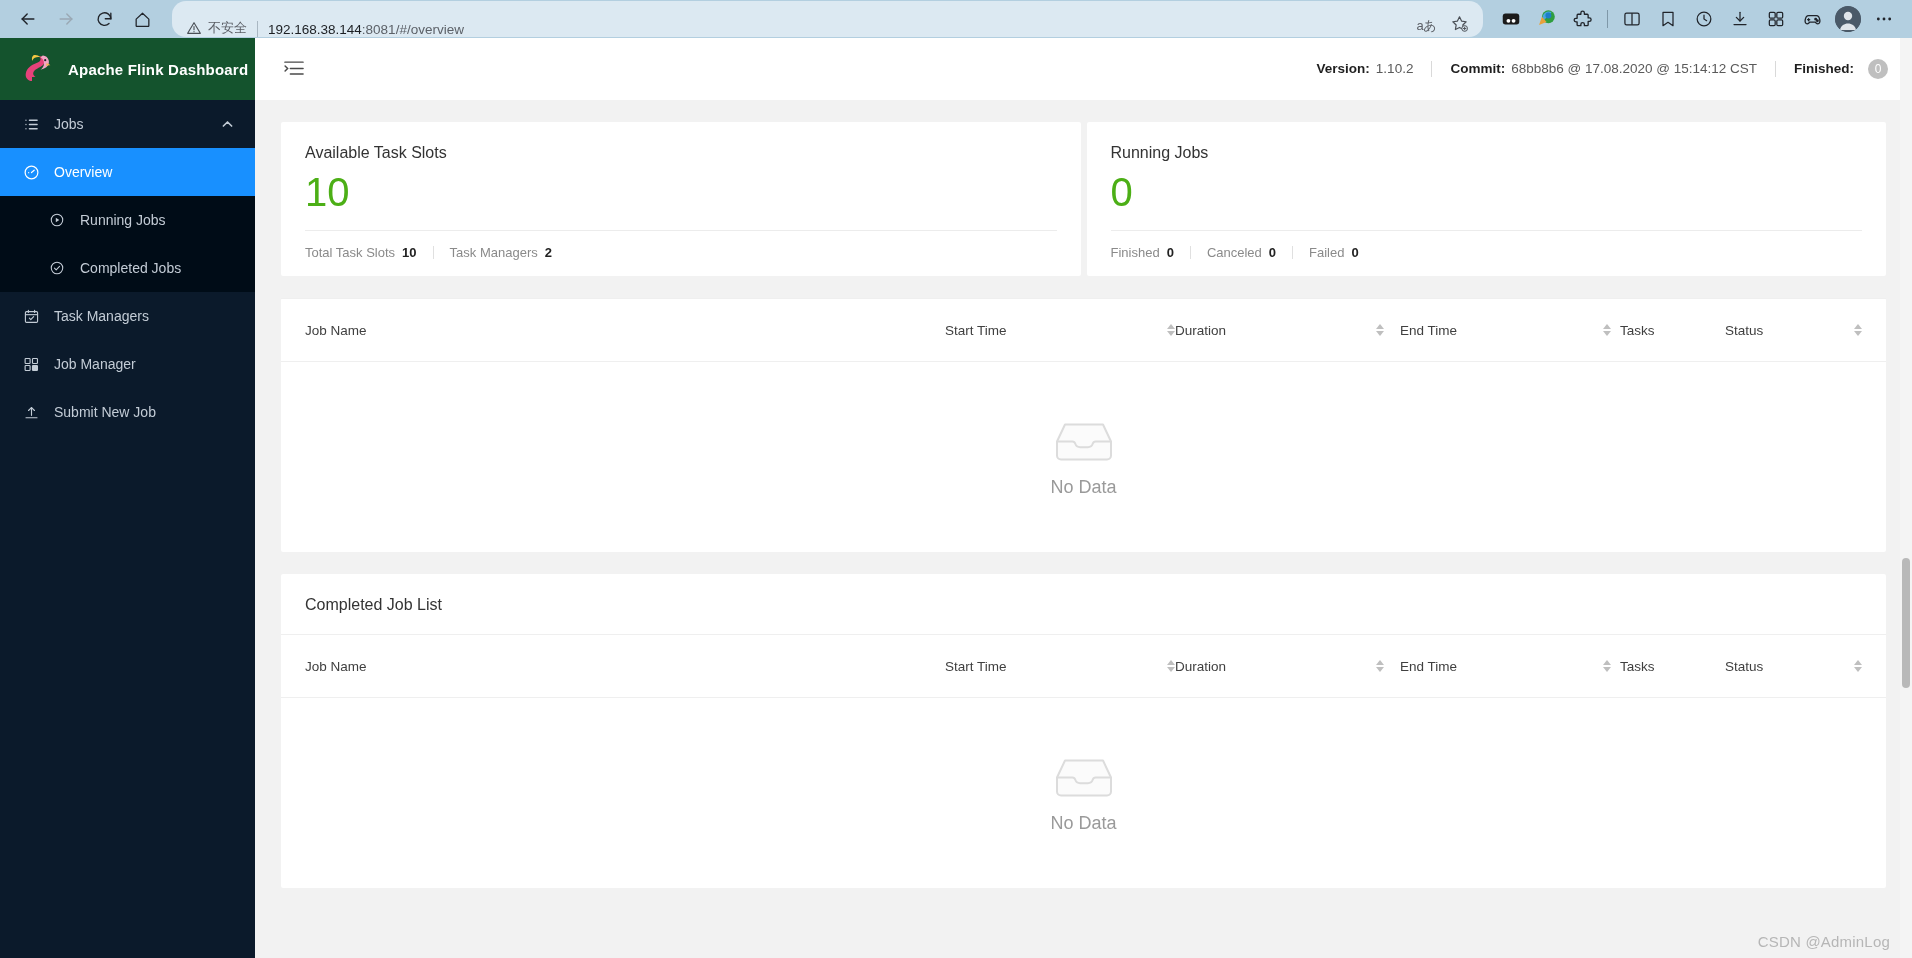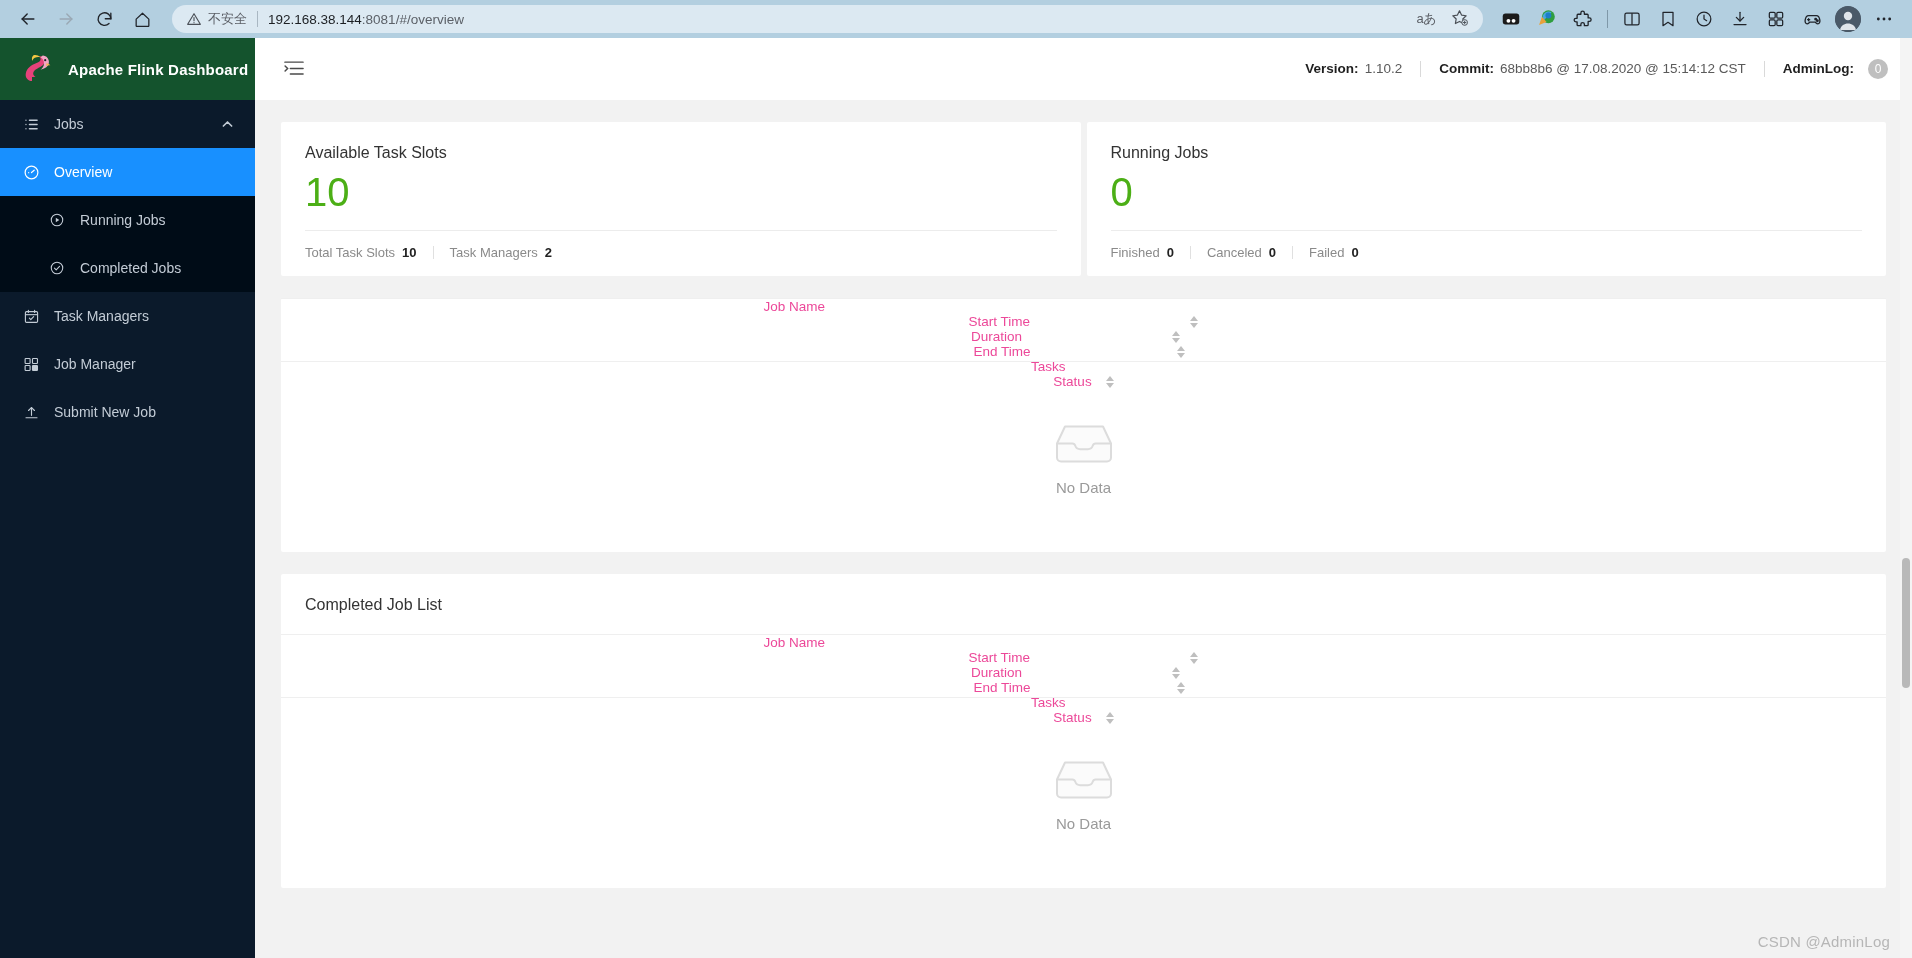--- a/index.html
+++ b/index.html
@@ -23,25 +23,25 @@
     width: 36px; height: 30px;
     display: flex; align-items: center; justify-content: center;
     border-radius: 4px;
     color: #20242a;
     flex: 0 0 auto;
   }
   .nav-btn svg { display:block; }
 
   .url-wrap {
     flex: 1 1 auto;
-    height: 28px;
+    height: 36px;
     background: #dce9f2;
     border-radius: 14px;
     margin-left: 10px;
-    display: flex; align-items: center;
+    display: flex; align-items: flex-end;
     padding: 0 8px 0 14px;
     min-width: 0;
     position: relative;
   }
   .sec-warn {
     display: flex; align-items: center; gap: 6px;
     color: #5b5f66; font-size: 13px;
     flex: 0 0 auto;
   }
   .sec-sep {
@@ -179,34 +179,34 @@
   .sf-sep { width:1px; height:13px; background:#e0e0e0; margin: 0 16px; align-self:center;}
 
   .list-card { background:#fff; border-radius:2px; }
   .list-title { font-size:16px; color:#333; padding: 22px 24px 20px 24px; }
   .tbl-head {
     display:flex; align-items:center;
     border-top: 1px solid #efefef;
     border-bottom: 1px solid #efefef;
     padding: 0 24px;
     height: 64px;
-    font-size: 13.5px; color:#ec4899;flex-direction:column;
+    font-size: 13.5px; color:#404040;
   }
   .th { display:flex; align-items:center; gap:8px; }
   .th-sort { display:inline-flex; flex-direction:column; gap:2px; margin-left: 6px;}
   .th-sort i { border-left:4px solid transparent; border-right:4px solid transparent; display:block;}
   .th-sort i.up { border-bottom:5px solid #bfbfbf; }
   .th-sort i.dn { border-top:5px solid #bfbfbf; }
 
   .empty {
     height: 190px;
     display:flex; flex-direction:column; align-items:center; justify-content:center;
     gap: 8px;
   }
-  .empty-text { color:#9a9a9a; font-size:15px; }
+  .empty-text { color:#9a9a9a; font-size:18px; }
 
   .watermark {
     position:absolute; right: 22px; bottom: 8px;
     color:#b6b6b6; font-size: 15px;
     letter-spacing:.2px;
   }
 
   
   .page-scroll {
     position:absolute; right:0; top: 0;
@@ -470,21 +470,21 @@
           <span class="tb-key">Version:</span>
           <span class="tb-val">1.10.2</span>
         </span>
         <span class="tb-divider"></span>
         <span class="tb-group">
           <span class="tb-key">Commit:</span>
           <span class="tb-val">68bb8b6 @ 17.08.2020 @ 15:14:12 CST</span>
         </span>
         <span class="tb-divider"></span>
         <span class="tb-group">
-          <span class="tb-key">AdminLog:</span>
+          <span class="tb-key">Finished:</span>
           <span class="msg-badge">0</span>
         </span>
       </div>
     </div>
 
     <div class="scrollarea">
 
       <div class="stat-row">
 
         <div class="stat-card">

